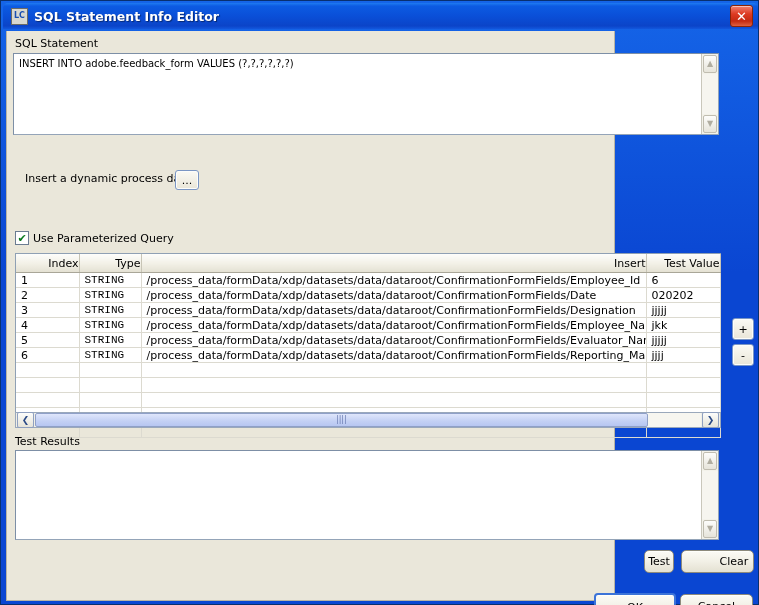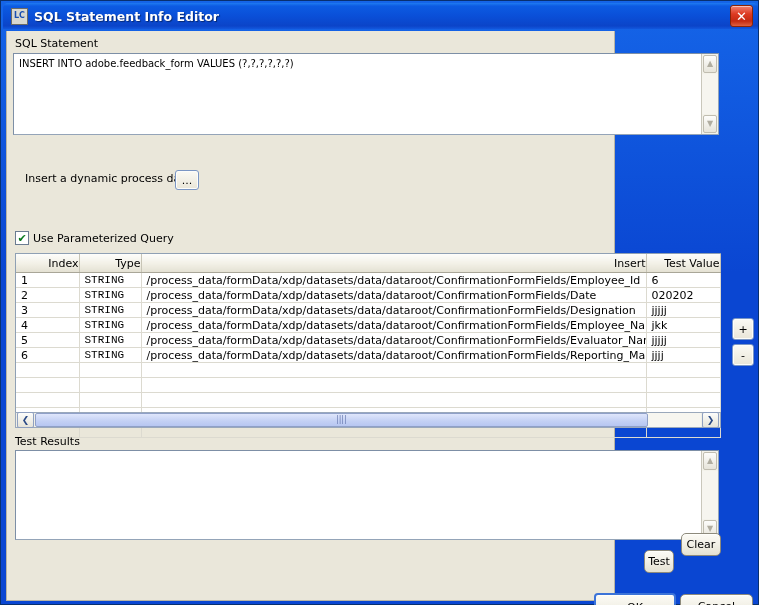--- a/index.html
+++ b/index.html
@@ -139,21 +139,21 @@
   
   .btn{
     position:absolute;
     background:linear-gradient(to bottom,#fcfbf6 0%,#f2f0e6 50%,#e4e1d2 100%);
     border:1px solid #8d8a7c;border-radius:5px;
     display:flex;align-items:center;justify-content:center;
     font-size:11px;color:#000;cursor:pointer;
     box-shadow:inset 0 1px 0 #fffffb;
   }
   #test-btn{left:637px;top:519px;width:28px;height:21px;}
-  #clear-btn{left:674px;top:502px;width:38px;height:21px;}
+  #clear-btn{left:674px;top:519px;width:38px;height:21px;padding-left:33px;}
   #cancel-btn{left:673px;top:563px;width:71px;height:22px;}
   #ok-btn{
     left:587px;top:562px;width:78px;height:24px;
     border:2px solid #3b73d8;border-radius:4px;
     background:linear-gradient(to bottom,#fcfbf6 0%,#f2f0e6 50%,#e4e1d2 100%);
   }
 </style>
 </head>
 <body>
 

